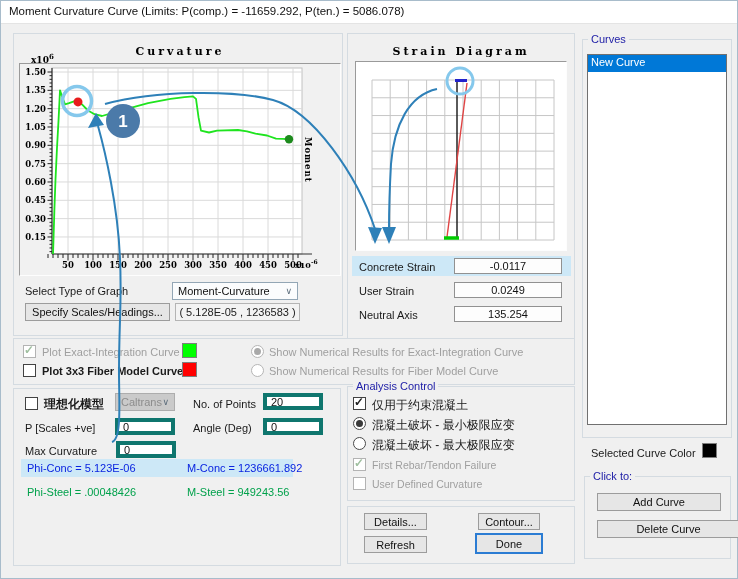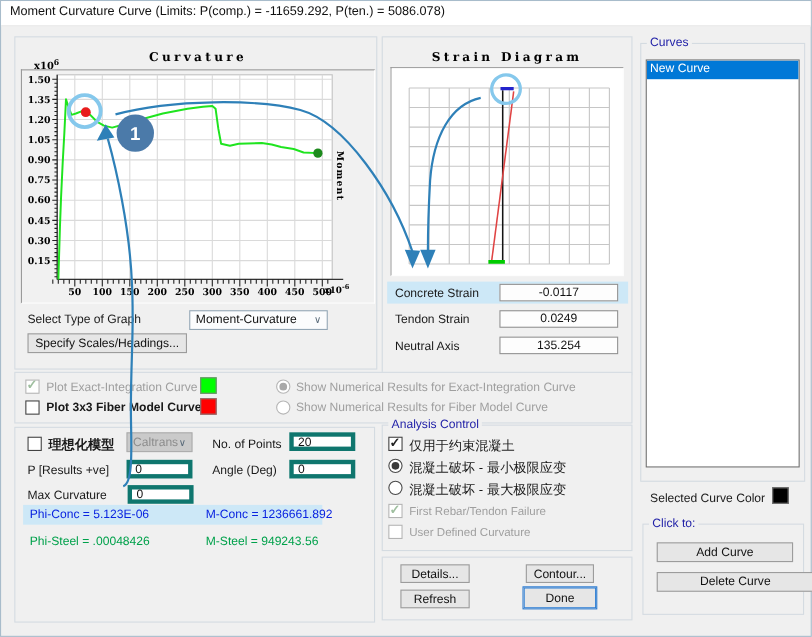--- a/index.html
+++ b/index.html
@@ -211,20 +211,21 @@
       </svg>
     <div class="scale" style="left:294px;top:257px;font-size:8px"><span>x10</span><sup style="font-size:6px">-6</sup></div>
     <div class="vlabel" style="left:302px;top:136px">Moment</div>
 
     <div class="lbl" style="left:24px;top:284px">Select Type of Graph</div>
     <div class="combo" style="left:171px;top:281px;width:126px;height:18px">
       <span>Moment-Curvature</span>
       <span class="chev">∨</span>
     </div>
     <div class="btn" style="left:24px;top:302px;width:145px;height:18px">Specify Scales/Headings...</div>
+    <div class="readout" style="left:174px;top:302px;width:125px;height:18px">( 5.128E-05 , 1236583 )</div>
 
     <div class="group" style="left:346px;top:32px;width:228px;height:308px"></div>
     <div class="chart-title" style="left:354px;top:44px;width:212px">Strain Diagram</div>
     <div class="panel" style="left:354px;top:60px;width:212px;height:190px"></div>
     <svg id="strain-svg" width="210" height="188" viewBox="0 0 210 188" style="left:355px;top:61px">
         <rect x="0" y="0" width="210" height="188" fill="#ffffff"></rect>
         <line x1="16" y1="18" x2="16" y2="178" stroke="#c6c6c6" stroke-width="1"></line>
         <line x1="34.2" y1="18" x2="34.2" y2="178" stroke="#c6c6c6" stroke-width="1"></line>
         <line x1="52.4" y1="18" x2="52.4" y2="178" stroke="#c6c6c6" stroke-width="1"></line>
         <line x1="70.6" y1="18" x2="70.6" y2="178" stroke="#c6c6c6" stroke-width="1"></line>
@@ -247,21 +248,21 @@
         <line x1="16" y1="178" x2="198" y2="178" stroke="#c6c6c6" stroke-width="1"></line>
         <line x1="101" y1="20" x2="101" y2="177" stroke="#141414" stroke-width="1.4"></line>
         <line x1="111" y1="21" x2="91" y2="175" stroke="#e04343" stroke-width="1.4"></line>
         <line x1="99" y1="18.5" x2="111" y2="18.5" stroke="#2323cc" stroke-width="3"></line>
         <line x1="88" y1="176" x2="103" y2="176" stroke="#00cc00" stroke-width="3.5"></line>
       </svg>
 
     <div class="band" style="left: 351px; top: 255px; width: 219px; height: 20px; background: rgb(205, 232, 247);"></div>
     <div class="lbl" style="left:358px;top:260px">Concrete Strain</div>
     <div class="valbox" style="left:453px;top:257px;width:108px;height:16px">-0.0117</div>
-    <div class="lbl" style="left:358px;top:284px">Tendon Strain</div>
+    <div class="lbl" style="left:358px;top:284px">User Strain</div>
     <div class="valbox" style="left:453px;top:281px;width:108px;height:16px">0.0249</div>
     <div class="lbl" style="left:358px;top:308px">Neutral Axis</div>
     <div class="valbox" style="left:453px;top:305px;width:108px;height:16px">135.254</div>
 
     <div class="group" style="left:12px;top:337px;width:562px;height:47px"></div>
     <div class="cb checked disabled" style="left:22px;top:344px"></div>
     <div class="lbl gray" style="left:41px;top:345px">Plot Exact-Integration Curve</div>
     <div class="swatch" id="exact-swatch" style="left: 181px; top: 342px; background: rgb(0, 255, 0);"></div>
     <div class="radio selected disabled" style="left:250px;top:344px"></div>
     <div class="lbl gray" style="left:268px;top:345px">Show Numerical Results for Exact-Integration Curve</div>
@@ -273,21 +274,21 @@
 
     <div class="group" style="left:12px;top:387px;width:328px;height:178px"></div>
     <div class="cb" style="left:24px;top:396px"></div>
     <div class="lbl cn" style="left:43px;top:395px;font-weight:700">理想化模型</div>
     <div class="combo disabled" style="left:114px;top:392px;width:60px;height:18px">
       <span>Caltrans</span>
       <span class="chev">∨</span>
     </div>
     <div class="lbl" style="left:192px;top:397px">No. of Points</div>
     <div class="input" style="left:262px;top:392px;width:60px;height:17px">20</div>
-    <div class="lbl" style="left:24px;top:421px">P [Results +ve]</div>
+    <div class="lbl" style="left:24px;top:421px">P [Scales +ve]</div>
     <div class="input" style="left:114px;top:417px;width:60px;height:17px">0</div>
     <div class="lbl" style="left:192px;top:421px">Angle (Deg)</div>
     <div class="input" style="left:262px;top:417px;width:60px;height:17px">0</div>
     <div class="lbl" style="left:24px;top:444px">Max Curvature</div>
     <div class="input" style="left:115px;top:440px;width:60px;height:17px">0</div>
 
     <div class="band" style="left: 20px; top: 458px; width: 272px; height: 18px; background: rgb(205, 232, 247);"></div>
     <div class="res" id="phi-conc" style="left: 26px; top: 461px; color: rgb(10, 36, 224);">Phi-Conc = 5.123E-06</div>
     <div class="res" id="m-conc" style="left: 186px; top: 461px; color: rgb(10, 36, 224);">M-Conc = 1236661.892</div>
     <div class="res" id="phi-steel" style="left: 26px; top: 485px; color: rgb(0, 161, 75);">Phi-Steel = .00048426</div>

